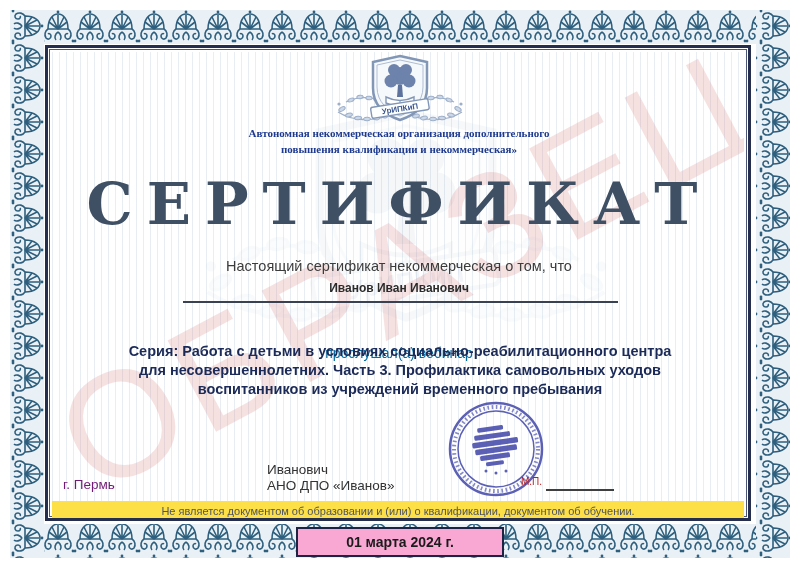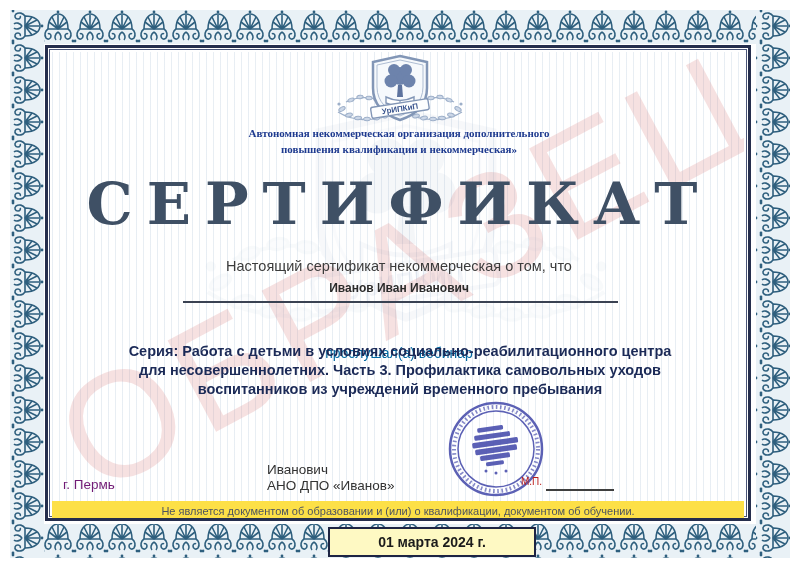--- a/index.html
+++ b/index.html
@@ -54,21 +54,21 @@
   .director{ position:absolute; left:267px; top:462px; font-size:13.5px;
     line-height:16px; color:#333; z-index:4; text-align:left; }
   .stamp-svg{ position:absolute; left:446px; top:399px; z-index:4; }
   .mp{ position:absolute; left:521px; top:476px; font-size:10px; color:#b91c1c; z-index:4; }
   .sig-line{ position:absolute; left:546px; top:489px; width:68px;
     border-top:2px solid #3f3f3f; z-index:4; }
   .disclaimer-bar{ position:absolute; left:52px; top:501px; width:692px; height:17px;
     background:#fde047; z-index:4; text-align:center; }
   .disclaimer-bar span{ font-size:11px; line-height:17px; color:#4e545f; }
   .date-box{ position:absolute; left:296px; top:527px; width:204px; height:26px;
-    background:#fef9c3; border:2px solid #1d2443; z-index:5; text-align:center;margin-left:32px; }
+    background:#f9a8d4; border:2px solid #1d2443; z-index:5; text-align:center; }
   .date-box span{ font-size:14px; line-height:26px; font-weight:bold; color:#1b1b1b; }
   .logo-svg{ position:absolute; left:310px; top:52px; z-index:4; }
 </style>
 </head>
 <body>
 
 <div class="page">
 
   <div class="content-bg"></div>
 

